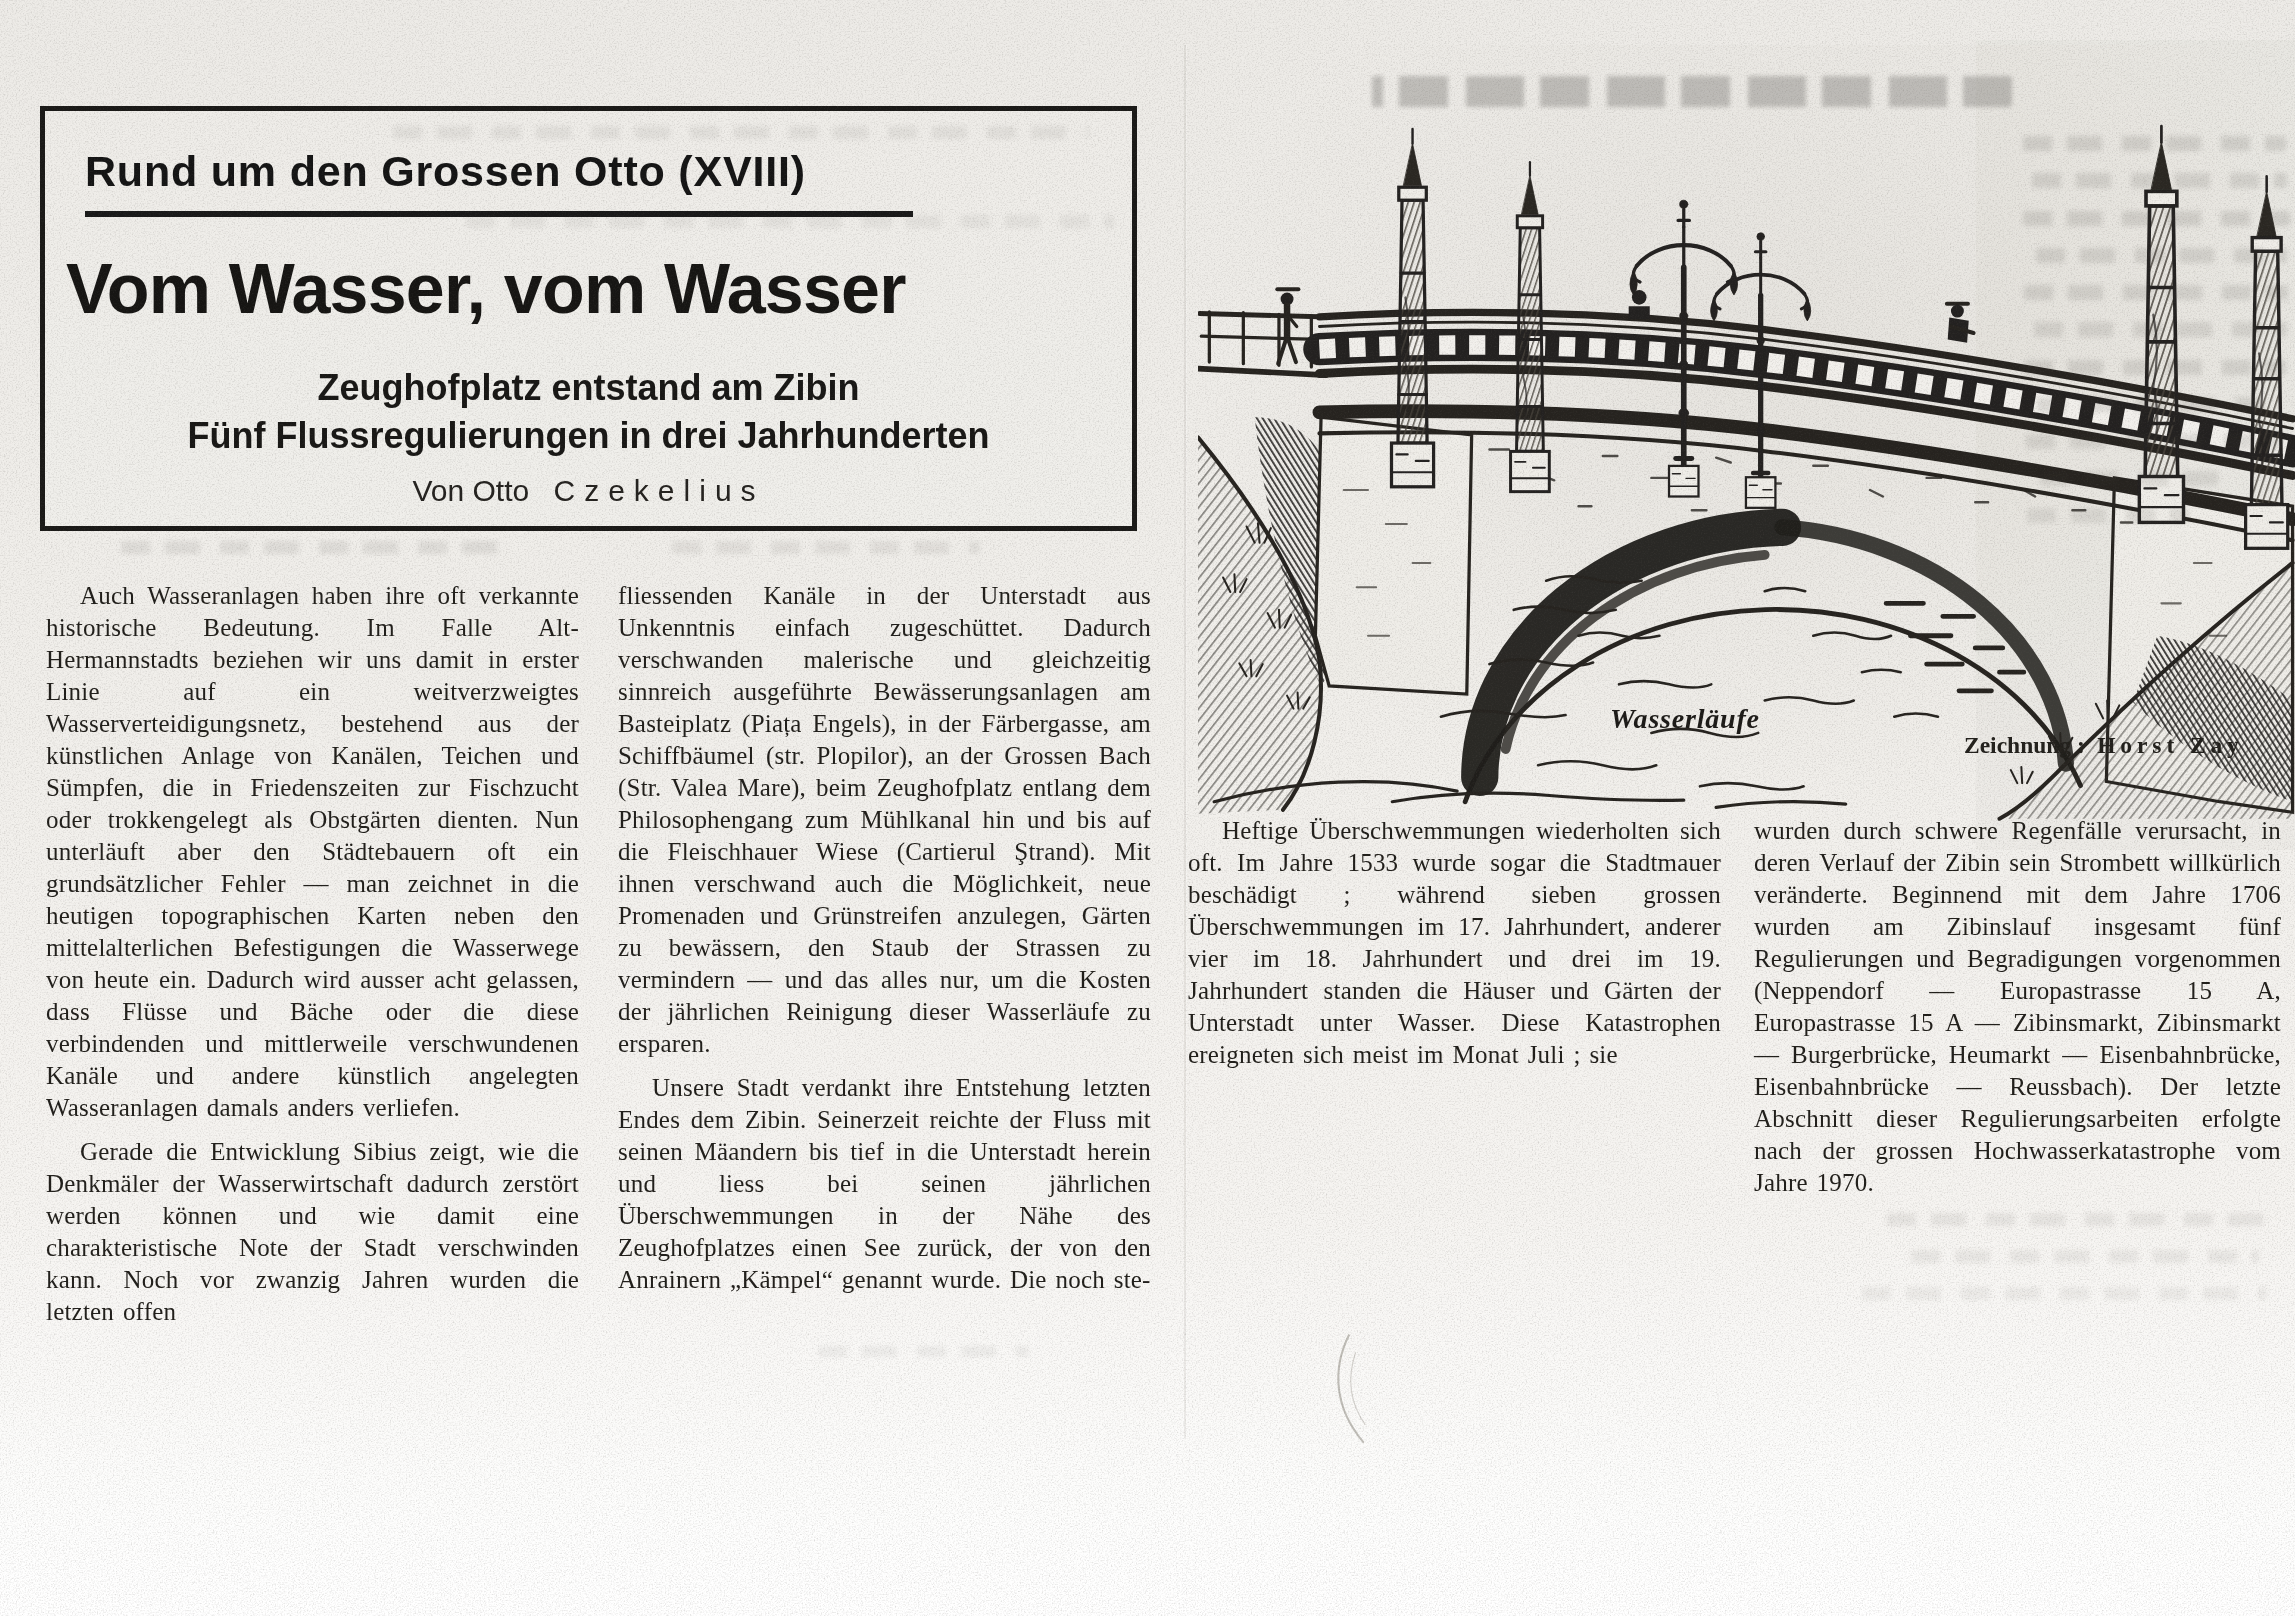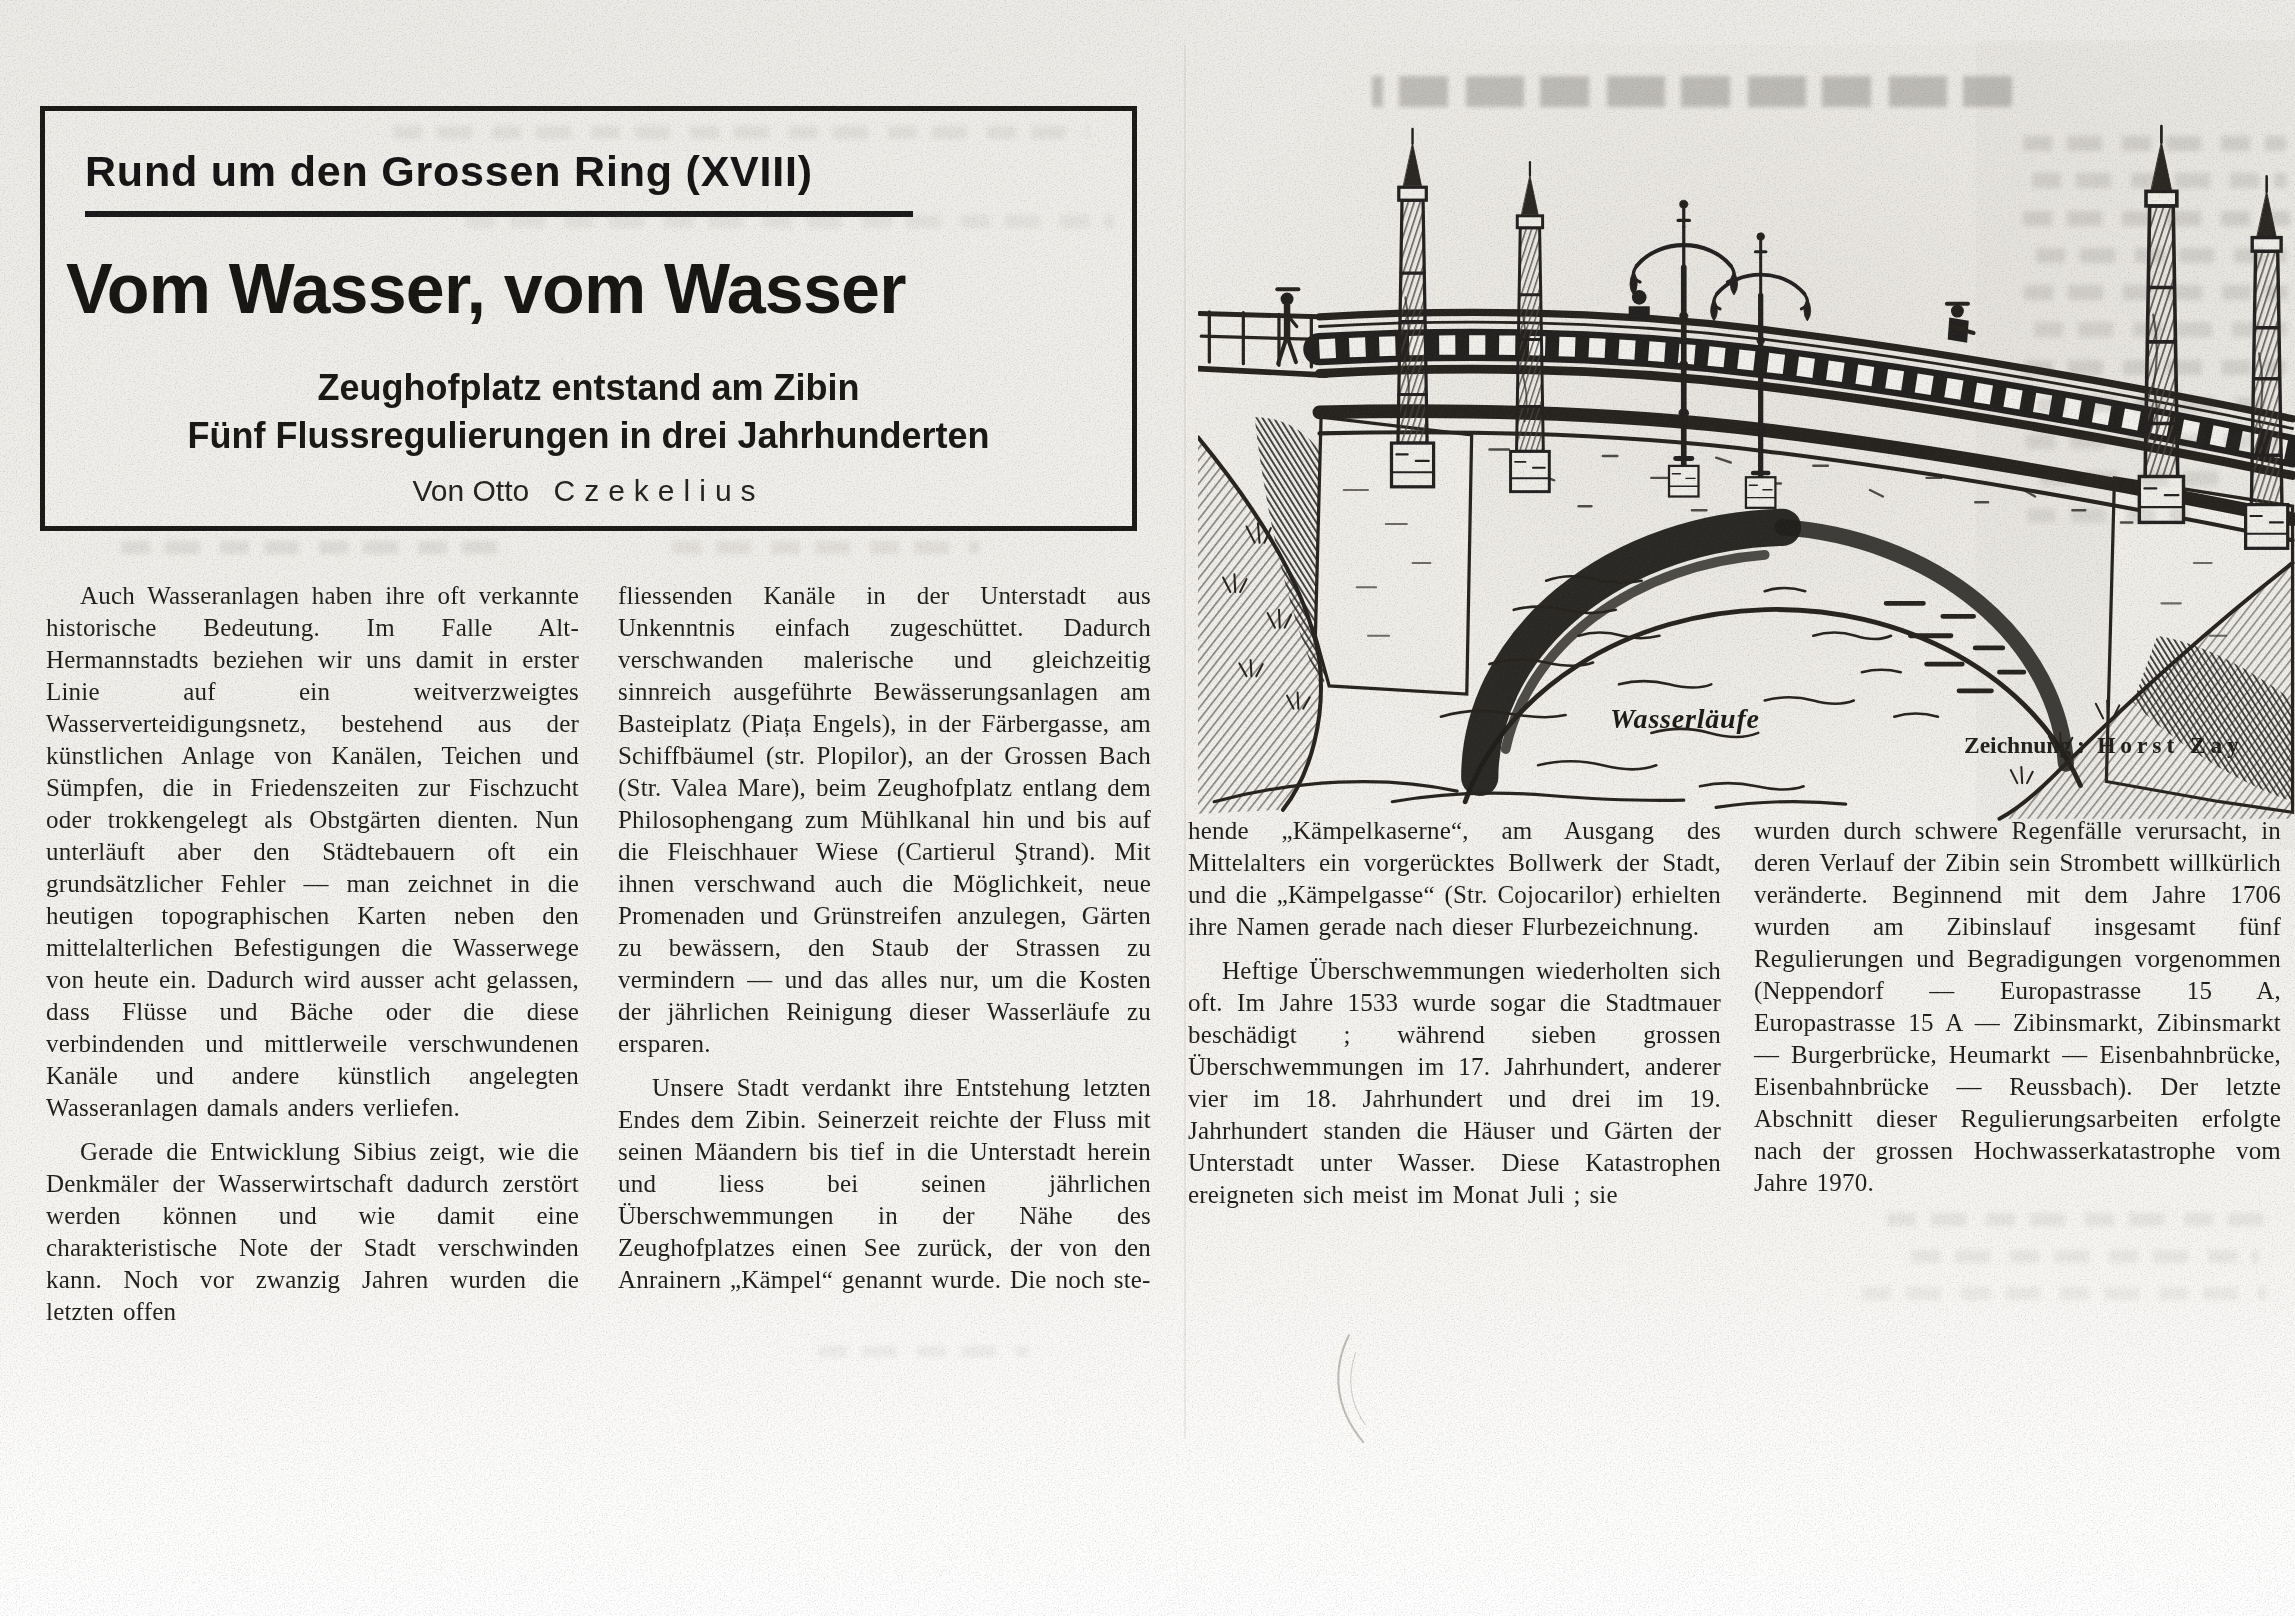--- a/index.html
+++ b/index.html
@@ -64,21 +64,21 @@
 
   #grain{position:absolute;left:0;top:0;width:2295px;height:1617px;pointer-events:none;opacity:0.45;}
 </style>
 </head>
 <body>
 
 <div class="wash" id="wash-illu"></div>
 <div class="wash" id="wash-right"></div>
 
 <div class="headbox">
-  <div class="kicker">Rund um den Grossen Ring (XVIII)</div>
+  <div class="kicker">Rund um den Grossen Otto (XVIII)</div>
   <div class="kicker-rule"></div>
   <div class="headline">Vom Wasser, vom Wasser</div>
   <div class="deck" id="deck1">Zeughofplatz entstand am Zibin</div>
   <div class="deck" id="deck2">Fünf Flussregulierungen in drei Jahrhunderten</div>
   <div class="byline">
     <span>Von Otto</span>
     <span class="surname">Czekelius</span>
   </div>
   <div class="ghost" style="left:348px;top:14.6px;width:696px;height:13px;opacity:0.07;"></div>
   <div class="ghost" style="left:421px;top:104px;width:648px;height:13px;opacity:0.06;"></div>
@@ -237,21 +237,20 @@
 
 <div class="col" id="col1">
   <p class="indent">Auch Wasseranlagen haben ihre oft verkannte historische Bedeutung. Im Falle Alt-Hermannstadts beziehen wir uns damit in erster Linie auf ein weitverzweigtes Wasserverteidigungsnetz, bestehend aus der künstlichen Anlage von Kanälen, Teichen und Sümpfen, die in Friedenszeiten zur Fischzucht oder trokkengelegt als Obstgärten dienten. Nun unterläuft aber den Städtebauern oft ein grundsätzlicher Fehler — man zeichnet in die heutigen topographischen Karten neben den mittelalterlichen Befestigungen die Wasserwege von heute ein. Dadurch wird ausser acht gelassen, dass Flüsse und Bäche oder die diese verbindenden und mittlerweile verschwundenen Kanäle und andere künstlich angelegten Wasseranlagen damals anders verliefen.</p>
   <p class="indent">Gerade die Entwicklung Sibius zeigt, wie die Denkmäler der Wasserwirtschaft dadurch zerstört werden können und wie damit eine charakteristische Note der Stadt verschwinden kann. Noch vor zwanzig Jahren wurden die letzten offen</p>
 </div>
 <div class="col" id="col2">
   <p>fliessenden Kanäle in der Unterstadt aus Unkenntnis einfach zugeschüttet. Dadurch verschwanden malerische und gleichzeitig sinnreich ausgeführte Bewässerungsanlagen am Basteiplatz (Piața Engels), in der Färbergasse, am Schiffbäumel (str. Plopilor), an der Grossen Bach (Str. Valea Mare), beim Zeughofplatz entlang dem Philosophengang zum Mühlkanal hin und bis auf die Fleischhauer Wiese (Cartierul Ştrand). Mit ihnen verschwand auch die Möglichkeit, neue Promenaden und Grünstreifen anzulegen, Gärten zu bewässern, den Staub der Strassen zu vermindern — und das alles nur, um die Kosten der jährlichen Reinigung dieser Wasserläufe zu ersparen.</p>
   <p class="indent">Unsere Stadt verdankt ihre Entstehung letzten Endes dem Zibin. Seinerzeit reichte der Fluss mit seinen Mäandern bis tief in die Unterstadt herein und liess bei seinen jährlichen Überschwemmungen in der Nähe des Zeughofplatzes einen See zurück, der von den Anrainern „Kämpel“ genannt wurde. Die noch ste-</p>
 </div>
 <div class="col" id="col3">
-  <p>hende „Kämpelkaserne“, am Ausgang des Mittelalters ein vorgerücktes Bollwerk der Stadt, und die „Kämpelgasse“ (Str. Cojocarilor) erhielten ihre Namen gerade nach dieser Flurbezeichnung.</p>
   <p class="indent">Heftige Überschwemmungen wiederholten sich oft. Im Jahre 1533 wurde sogar die Stadtmauer beschädigt ; während sieben grossen Überschwemmungen im 17. Jahrhundert, anderer vier im 18. Jahrhundert und drei im 19. Jahrhundert standen die Häuser und Gärten der Unterstadt unter Wasser. Diese Katastrophen ereigneten sich meist im Monat Juli ; sie</p>
 </div>
 <div class="col" id="col4">
   <p>wurden durch schwere Regenfälle verursacht, in deren Verlauf der Zibin sein Strombett willkürlich veränderte. Beginnend mit dem Jahre 1706 wurden am Zibinslauf insgesamt fünf Regulierungen und Begradigungen vorgenommen (Neppendorf — Europastrasse 15 A, Europastrasse 15 A — Zibinsmarkt, Zibinsmarkt — Burgerbrücke, Heumarkt — Eisenbahnbrücke, Eisenbahnbrücke — Reussbach). Der letzte Abschnitt dieser Regulierungsarbeiten erfolgte nach der grossen Hochwasserkatastrophe vom Jahre 1970.</p>
 </div>
 
 <div class="ghost-head" style="left:1372px;top:76px;width:640px;"></div>
 
 <div class="ghost" style="left:2023px;top:136px;width:263px;height:14.6px;opacity:0.13;"></div>
 <div class="ghost" style="left:2032px;top:173px;width:255px;height:14.6px;opacity:0.12;"></div>

